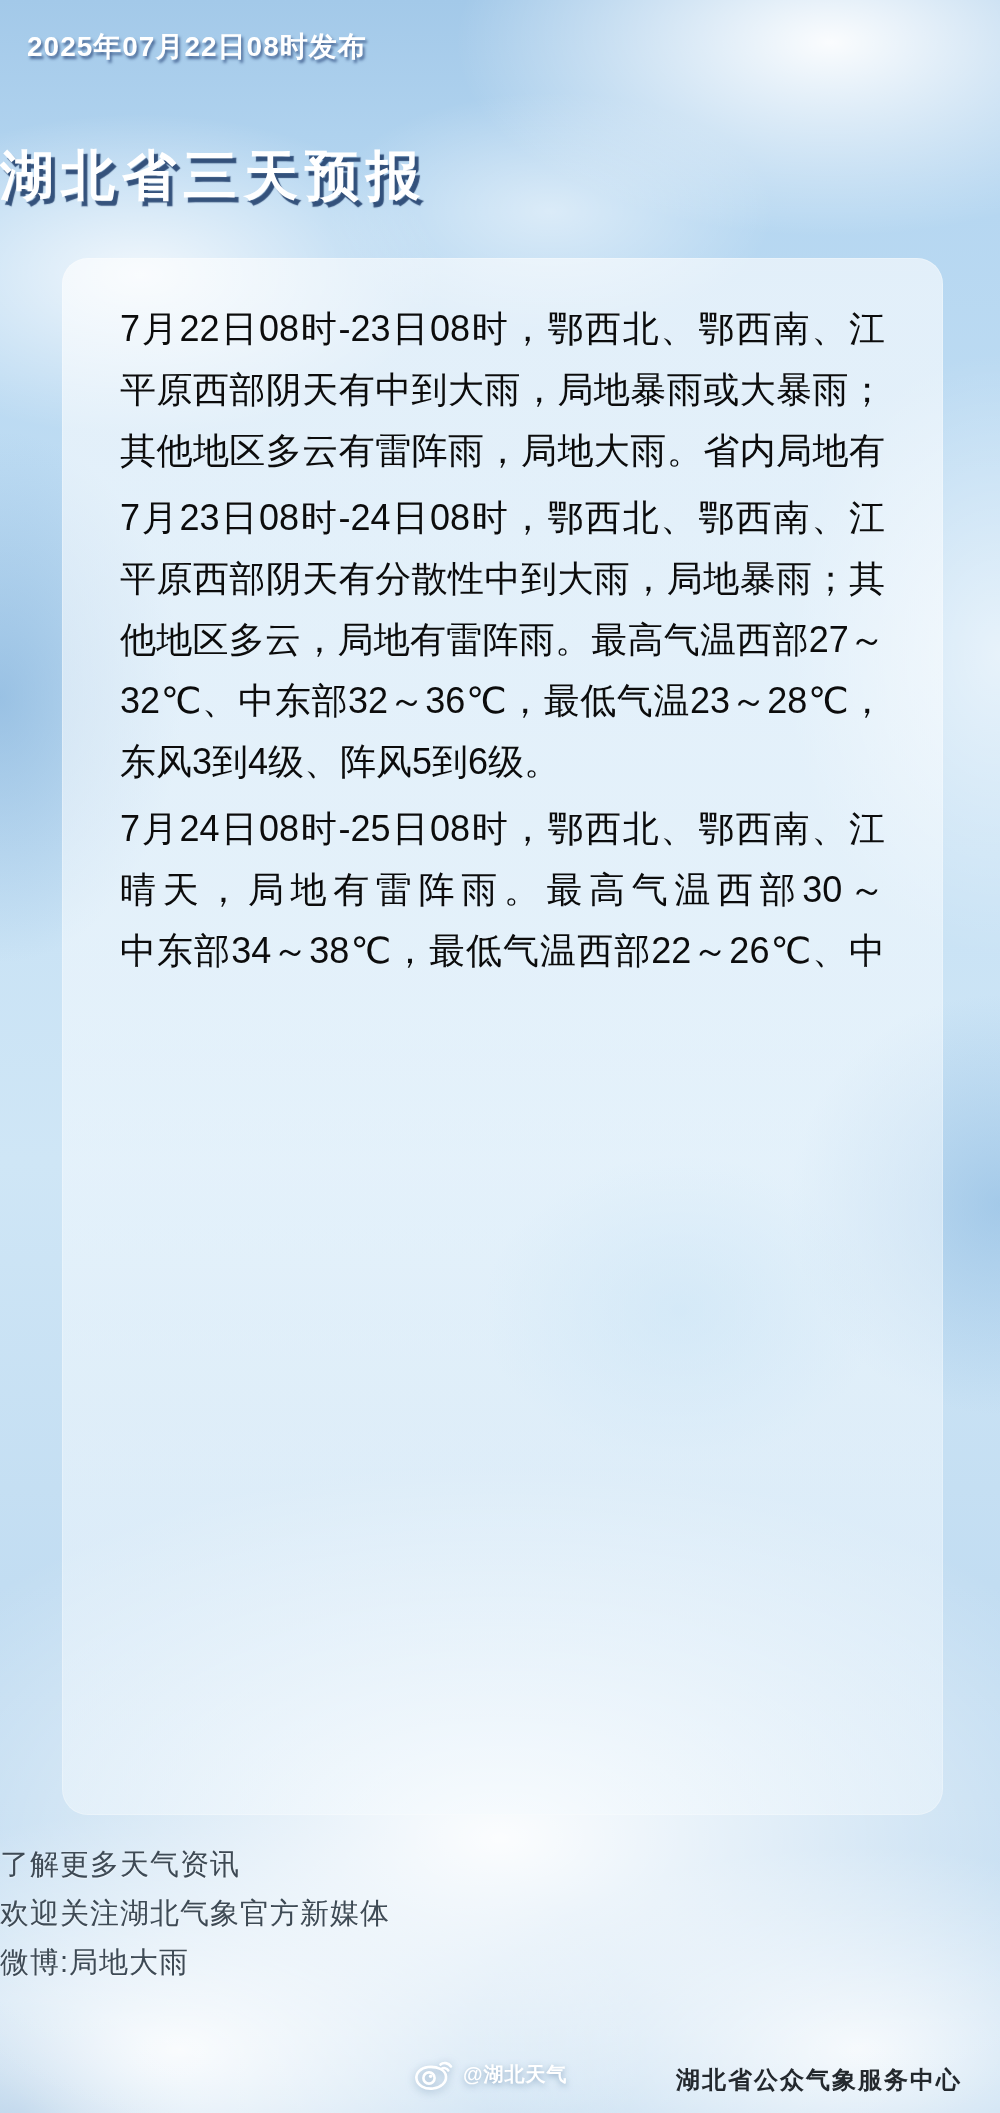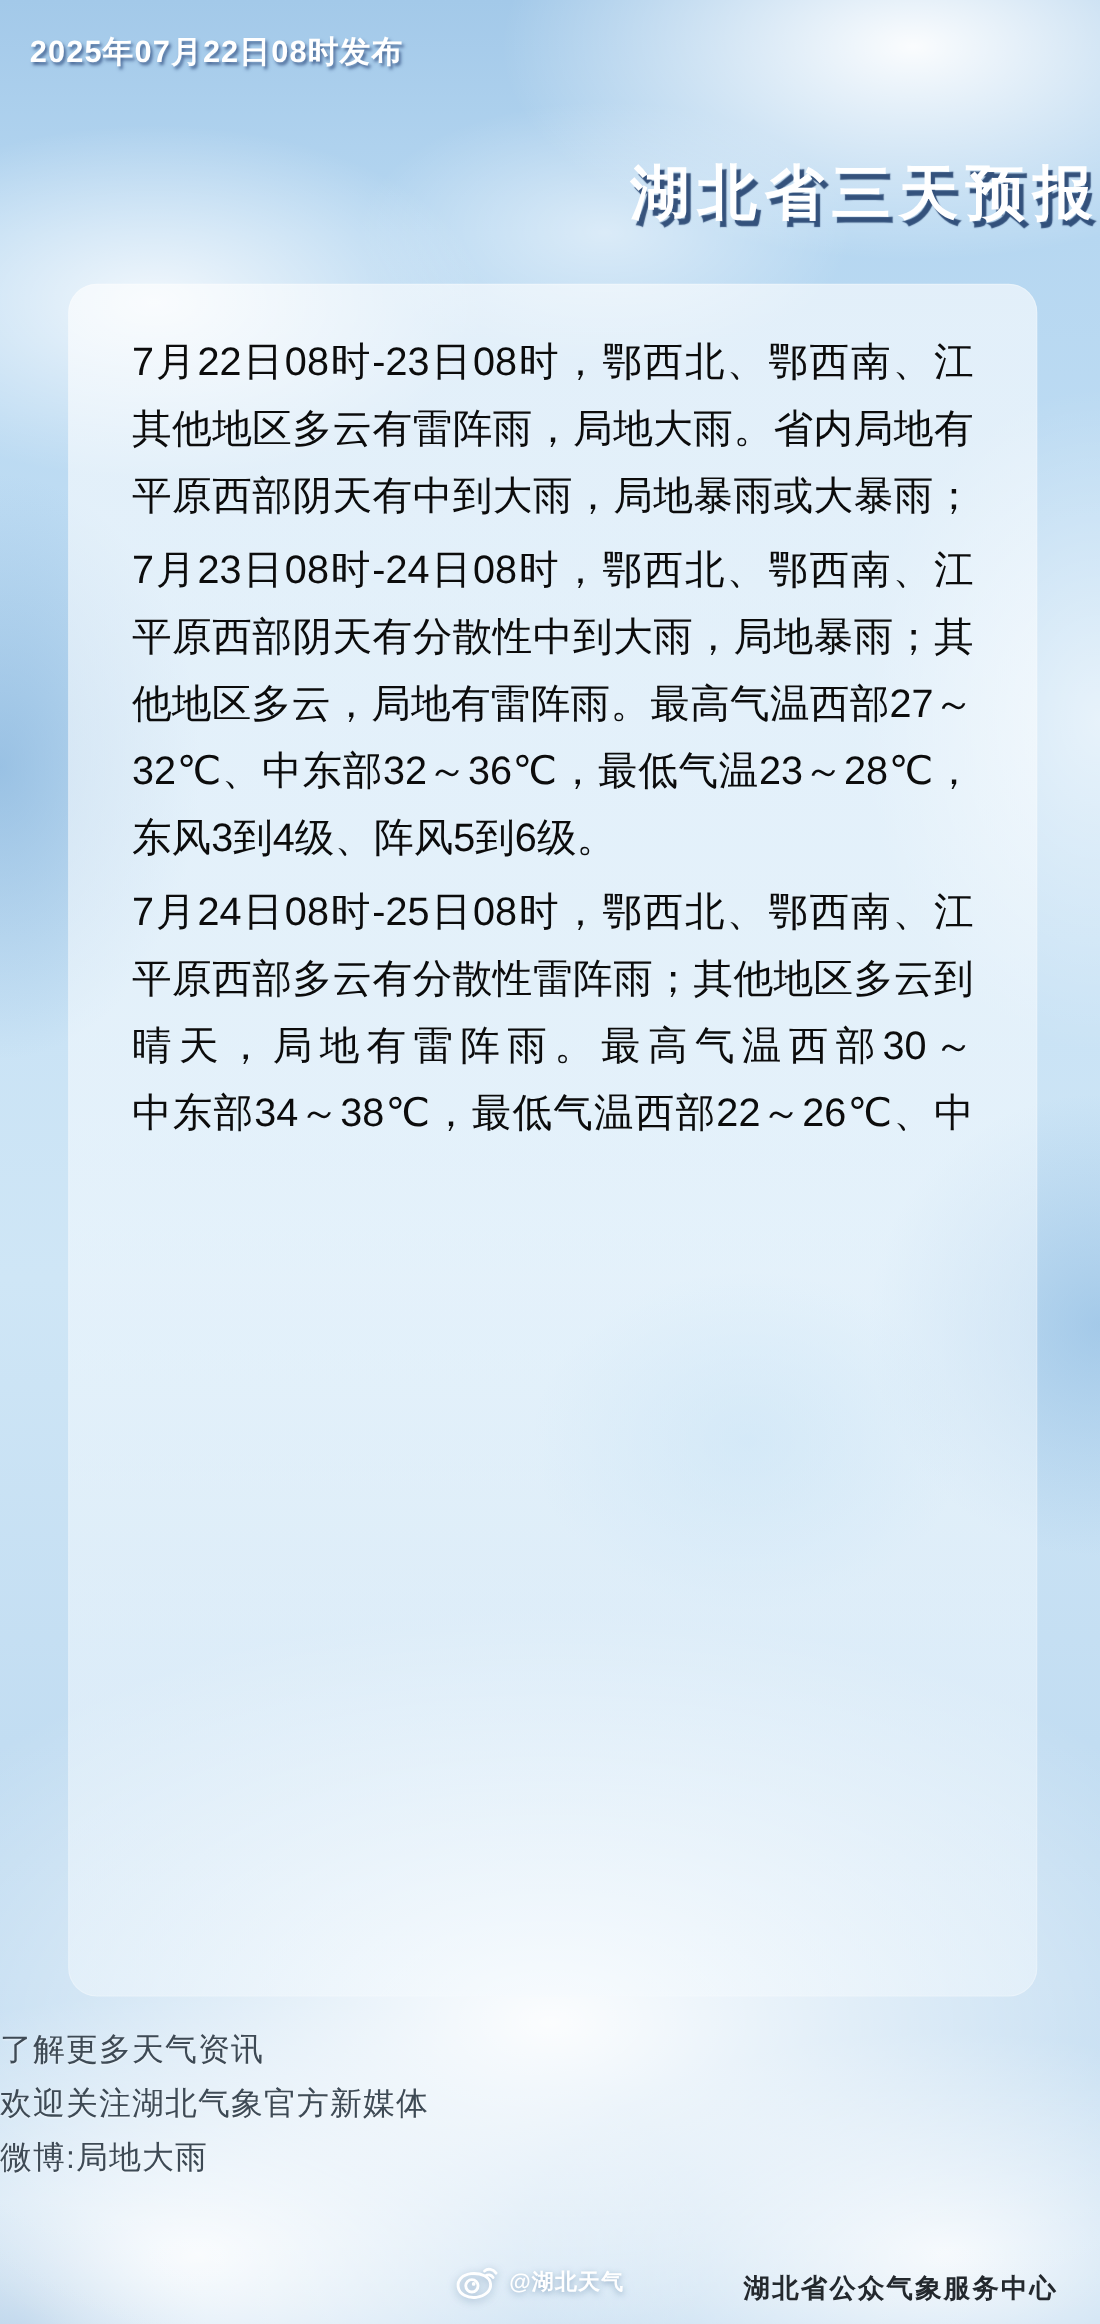--- a/index.html
+++ b/index.html
@@ -32,21 +32,21 @@
     font-weight: bold;
     color: #ffffff;
     letter-spacing: 1px;
     text-shadow: 2px 3px 3px rgba(45, 75, 125, 0.75);
   }
 
   .page-title {
     position: absolute;
     left: 0; top: 140px;
     width: 100%;
-    text-align: right;
+    text-align: left;
     font-size: 54px;
     font-weight: bold;
     color: #ffffff;
     letter-spacing: 7px;
     text-shadow: 4px 5px 1px rgba(26, 56, 102, 0.85);
   }
 
   .forecast-card {
     position: absolute;
     left: 62px; top: 258px;
@@ -118,33 +118,32 @@
 </head>
 <body>
 
 <div class="publish-date">2025年07月22日08时发布</div>
 
 <div class="page-title">湖北省三天预报</div>
 
 <div class="forecast-card">
   <p class="forecast-paragraph">
     <span class="forecast-line" style="display:block">7月22日08时-23日08时，鄂西北、鄂西南、江汉</span>
+    <span class="forecast-line" style="display:block">平原西部阴天有中到大雨，局地暴雨或大暴雨；</span>
     <span class="forecast-line" style="display:block">其他地区多云有雷阵雨，局地大雨。省内局地有</span>
-    <span class="forecast-line" style="display:block">平原西部阴天有中到大雨，局地暴雨或大暴雨；</span>
   </p>
   <p class="forecast-paragraph">
     <span class="forecast-line" style="display:block">7月23日08时-24日08时，鄂西北、鄂西南、江汉</span>
     <span class="forecast-line" style="display:block">平原西部阴天有分散性中到大雨，局地暴雨；其</span>
     <span class="forecast-line" style="display:block">他地区多云，局地有雷阵雨。最高气温西部27～</span>
     <span class="forecast-line" style="display:block">32℃、中东部32～36℃，最低气温23～28℃，偏</span>
     <span class="forecast-line last" style="display:block">东风3到4级、阵风5到6级。</span>
   </p>
   <p class="forecast-paragraph">
     <span class="forecast-line" style="display:block">7月24日08时-25日08时，鄂西北、鄂西南、江汉</span>
-    <span class="forecast-line" style="display:block">平原西部多云有分散性雷阵雨；其他地区多云到</span>
     <span class="forecast-line" style="display:block">晴天，局地有雷阵雨。最高气温西部30～34℃、</span>
     <span class="forecast-line" style="display:block">中东部34～38℃，最低气温西部22～26℃、中东</span>
   </p>
 </div>
 
 <div class="footer-info">
   <div class="footer-line">了解更多天气资讯</div>
   <div class="footer-line">欢迎关注湖北气象官方新媒体</div>
   <div class="footer-line">微博:局地大雨</div>
 </div>

